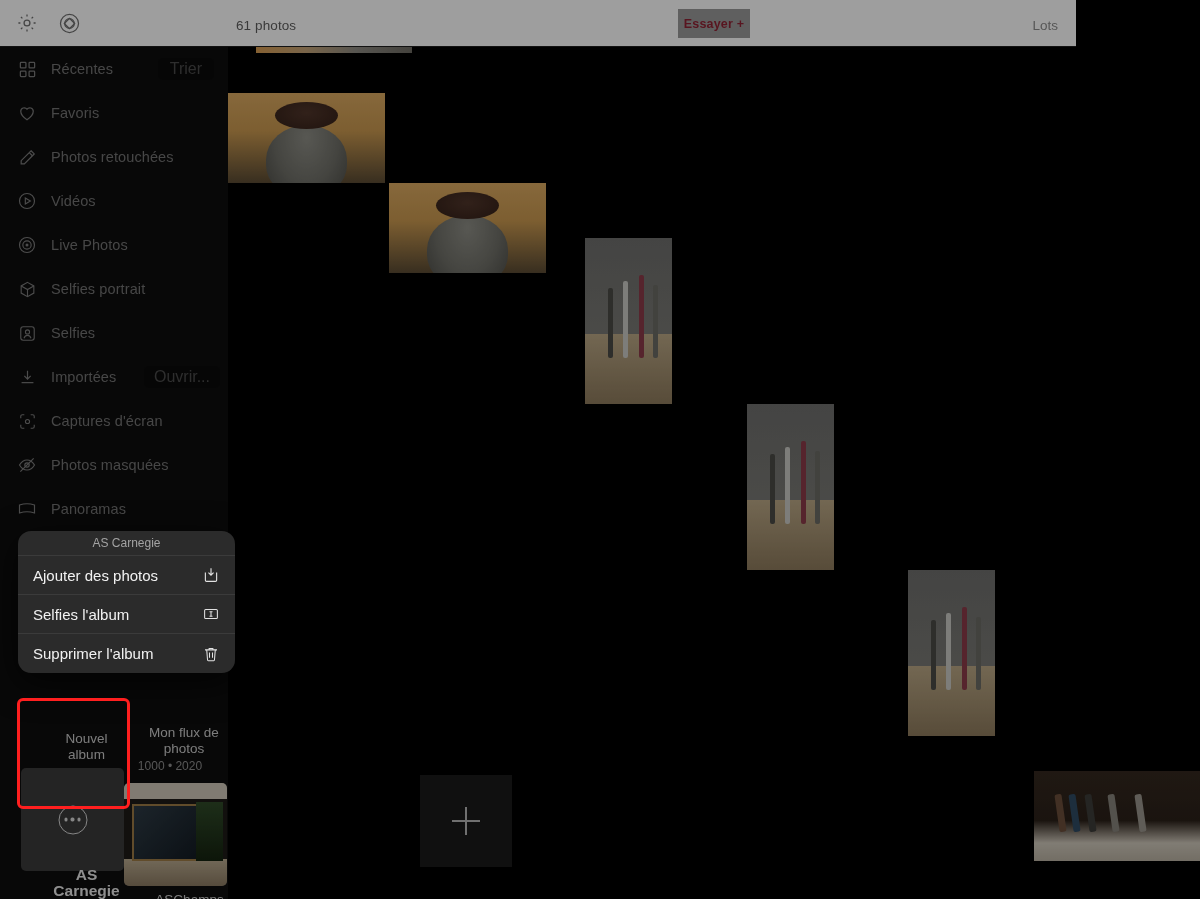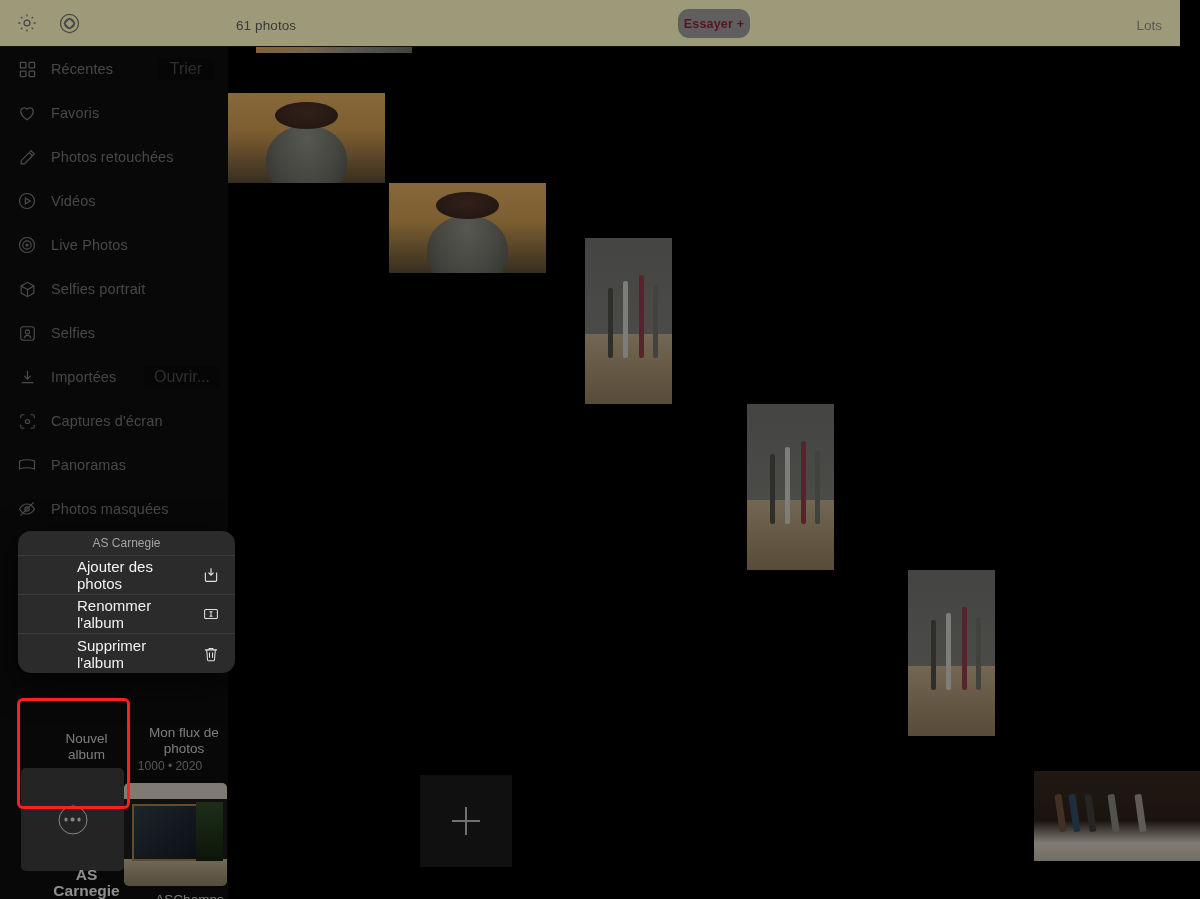--- a/index.html
+++ b/index.html
@@ -9,39 +9,39 @@
     font-family:"Liberation Sans", sans-serif;
     -webkit-font-smoothing:antialiased;
   }
   .app{ position:relative; width:1200px; height:899px; background:#000; }
 
   
   .dim{ filter:brightness(0.62); }
 
   
   .topbar{
-    position:absolute; top:0; left:0; width:1180px; height:47px;
-    background:#fef9c3;
+    position:absolute; top:0; left:0; width:1076px; height:47px;
+    background:#ffffff;
     border-bottom:1px solid #1d1d1d;
     z-index:5;
   }
   .topbar-left{
     position:absolute; left:14px; top:10px;
     display:flex; align-items:center; gap:16px;
   }
   .ticon{ width:26px; height:26px; display:flex; align-items:center; justify-content:center; color:#6e6e6e; }
   .ticon svg{ display:block; }
 
   .photo-count{
     position:absolute; left:236px; top:18px;
     font-size:13.5px; color:#5d5d5d; letter-spacing:.1px;
   }
   .try-btn{
     position:absolute; left:678px; top:9px;
-    width:72px; height:29px; border-radius:11px;
+    width:72px; height:29px; border-radius:0;
     background:#9a9a9a;
     display:flex; align-items:center; justify-content:center;
     font-size:12.5px; font-weight:bold; color:#8e2233; letter-spacing:.2px;
   }
   .lots-btn{
     position:absolute; right:18px; top:18px;
     font-size:13.5px; color:#8c8c8c;
   }
 
   
@@ -177,21 +177,21 @@
     height:25px; display:flex; align-items:center; justify-content:center;
     font-size:12px; color:#a3a3a3;
     border-bottom:1px solid #3b3b3b;
   }
   .ctx-item{
     height:39px; display:flex; align-items:center;
     padding:0 14px 0 15px;
     border-bottom:1px solid #3b3b3b;
   }
   .ctx-item:last-child{ border-bottom:none;gap:34px; }
-  .ctx-label{ flex:1; font-size:15px; color:#f2f2f2;margin-left:44px; }
+  .ctx-label{ flex:1; font-size:15px; color:#f2f2f2; }
   .ctx-ico{ width:20px; height:20px; color:#e2e2e2; display:flex; align-items:center; justify-content:center; }
   .ctx-ico svg{ display:block; }
 
   
   .highlight{
     position:absolute;
     left:17px; top:698px; width:113px; height:111px;
     border:3px solid #ff1f1f;
     border-radius:6px;
     z-index:45;
@@ -319,35 +319,35 @@
             <path d="M3.5 8V5.5a2 2 0 0 1 2-2H8M16 3.5h2.5a2 2 0 0 1 2 2V8M20.5 16v2.5a2 2 0 0 1-2 2H16M8 20.5H5.5a2 2 0 0 1-2-2V16"></path>
             <circle cx="12" cy="12" r="2.6"></circle>
           </svg>
         </span>
         <span class="side-label">Captures d'écran</span>
       </div>
 
       <div class="side-item">
         <span class="side-ico">
           <svg width="20" height="20" viewBox="0 0 24 24" fill="none" stroke="currentColor" stroke-width="1.4">
-            <path d="M3 7.2c3-1 6-1.5 9-1.5s6 .5 9 1.5v9.6c-3-1-6-1.5-9-1.5s-6 .5-9 1.5z"></path>
-          </svg>
-        </span>
-        <span class="side-label">Panoramas</span>
-      </div>
-
-      <div class="side-item">
-        <span class="side-ico">
-          <svg width="20" height="20" viewBox="0 0 24 24" fill="none" stroke="currentColor" stroke-width="1.4">
             <path d="M3 12s3.6-6 9-6 9 6 9 6-3.6 6-9 6-9-6-9-6z"></path>
               <circle cx="12" cy="12" r="2.6"></circle>
               <path d="M4 20 20 4"></path>
           </svg>
         </span>
         <span class="side-label">Photos masquées</span>
+      </div>
+
+      <div class="side-item">
+        <span class="side-ico">
+          <svg width="20" height="20" viewBox="0 0 24 24" fill="none" stroke="currentColor" stroke-width="1.4">
+            <path d="M3 7.2c3-1 6-1.5 9-1.5s6 .5 9 1.5v9.6c-3-1-6-1.5-9-1.5s-6 .5-9 1.5z"></path>
+          </svg>
+        </span>
+        <span class="side-label">Panoramas</span>
       </div>
 
       <div class="albums">
 
         <div class="album" style="left:21px; top:12px;">
           <div class="album-title">Nouvel album</div>
           <div class="album-thumb" style="margin-top:5px;">
             <span class="dots-circle">
                 <i></i>
                 <i></i>
@@ -424,21 +424,21 @@
       <span class="ctx-label">Ajouter des photos</span>
       <span class="ctx-ico">
         <svg width="18" height="18" viewBox="0 0 24 24" fill="none" stroke="currentColor" stroke-width="1.5">
           <path d="M4.5 8.5V19a1.5 1.5 0 0 0 1.5 1.5h12A1.5 1.5 0 0 0 19.5 19V8.5"></path>
           <path d="M12 3v9M8.6 8.8 12 12.2l3.4-3.4"></path>
         </svg>
       </span>
     </div>
 
     <div class="ctx-item">
-      <span class="ctx-label">Renommer l'album</span>
+      <span class="ctx-label">Selfies l'album</span>
       <span class="ctx-ico">
         <svg width="18" height="18" viewBox="0 0 24 24" fill="none" stroke="currentColor" stroke-width="1.4">
           <rect x="3.5" y="6" width="17" height="12" rx="1.4"></rect>
           <path d="M10 9h4M10 15h4M12 9v6"></path>
         </svg>
       </span>
     </div>
 
     <div class="ctx-item">
       <span class="ctx-label">Supprimer l'album</span>

